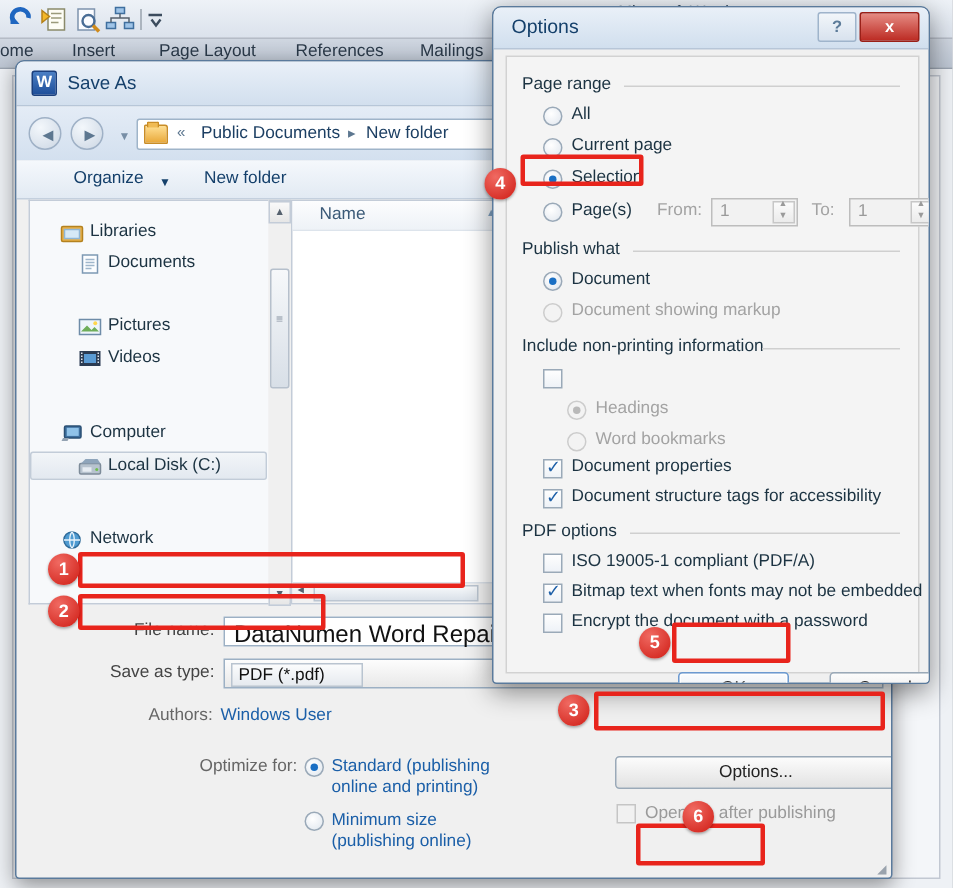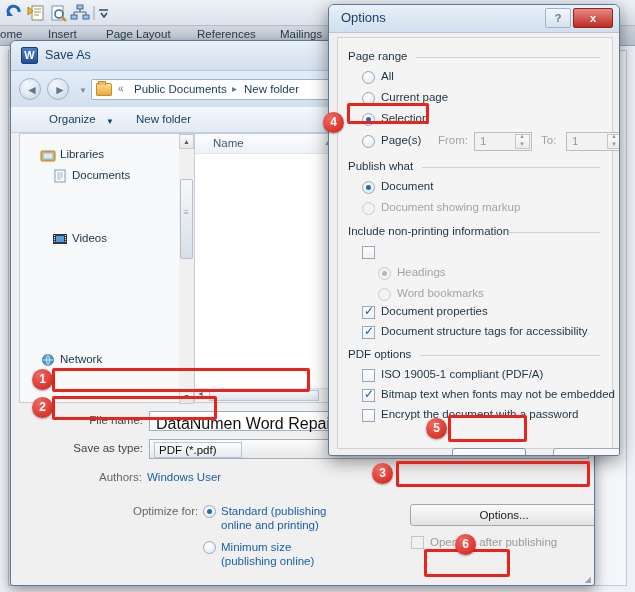--- a/index.html
+++ b/index.html
@@ -362,33 +362,64 @@
         <span class="tree-ico" style="left:32px;">
           <svg width="16" height="14" viewBox="0 0 16 14">
               <rect x="3" y="1" width="10" height="12" fill="#fbfdff" stroke="#7d99b4"></rect>
               <path d="M5 4h6M5 6h6M5 8h6M5 10h4" stroke="#9fb6cb"></path>
             </svg>
         </span>
         <span class="tree-lbl" style="left:52px;">Documents</span>
       </div>
 
 
+      <div class="tree-item" style="top:75px;">
+        <span class="tree-ico" style="left:32px;">
+          <svg width="16" height="14" viewBox="0 0 16 14">
+              <rect x="1" y="2" width="14" height="10" fill="#eef5fb" stroke="#6e8ca8"></rect>
+              <path d="M2 10l4-4 3 3 2-2 3 3z" fill="#6fae5a"></path>
+              <circle cx="11.5" cy="4.5" r="1.3" fill="#ffd64d"></circle>
+            </svg>
+        </span>
+        <span class="tree-lbl" style="left:52px;">Pictures</span>
+      </div>
 
       <div class="tree-item" style="top:96px;">
         <span class="tree-ico" style="left:32px;">
           <svg width="16" height="14" viewBox="0 0 16 14">
               <rect x="1" y="2" width="14" height="10" fill="#2b3b52"></rect>
               <rect x="4" y="4" width="8" height="6" fill="#5a9bd4"></rect>
               <path d="M2 3h1v1H2zM2 5h1v1H2zM2 7h1v1H2zM2 9h1v1H2zM13 3h1v1h-1zM13 5h1v1h-1zM13 7h1v1h-1zM13 9h1v1h-1z" fill="#dfe6ee"></path>
             </svg>
         </span>
         <span class="tree-lbl" style="left:52px;">Videos</span>
       </div>
 
-
+      <div class="tree-item" style="top:146px;">
+        <span class="tree-ico" style="left:20px;">
+          <svg width="16" height="14" viewBox="0 0 16 14">
+              <rect x="3" y="2" width="11" height="8" rx="1" fill="#3d6f9e" stroke="#2a4f73"></rect>
+              <rect x="4.5" y="3.2" width="8" height="5.4" fill="#8fc2e8"></rect>
+              <path d="M1 12h4l1-2H2z" fill="#94a3b2"></path>
+            </svg>
+        </span>
+        <span class="tree-lbl" style="left:40px;">Computer</span>
+      </div>
+
+      <div class="tree-item selected" style="top:167px;">
+        <span class="tree-ico" style="left:31px;">
+          <svg width="16" height="14" viewBox="0 0 16 14">
+              <rect x="1" y="5" width="14" height="7" rx="1" fill="#b7c3cf" stroke="#7d8b99"></rect>
+              <path d="M2 5l3-3h8l2 3z" fill="#8fa5bb"></path>
+              <circle cx="12.5" cy="9" r="1" fill="#6fbe4f"></circle>
+              <rect x="3" y="7.5" width="6" height="3" fill="#e6ecf2"></rect>
+            </svg>
+        </span>
+        <span class="tree-lbl" style="left:51px;">Local Disk (C:)</span>
+      </div>
 
       <div class="tree-item" style="top:217px;">
         <span class="tree-ico" style="left:20px;">
           <svg width="16" height="14" viewBox="0 0 16 14">
               <circle cx="8" cy="7" r="5.4" fill="#4f9bd1" stroke="#2f6b99"></circle>
               <path d="M2.6 7h10.8M8 1.6c2 2 2 8.8 0 10.8M8 1.6c-2 2-2 8.8 0 10.8" fill="none" stroke="#e8f3fb" stroke-width="0.9"></path>
             </svg>
         </span>
         <span class="tree-lbl" style="left:40px;">Network</span>
       </div>

